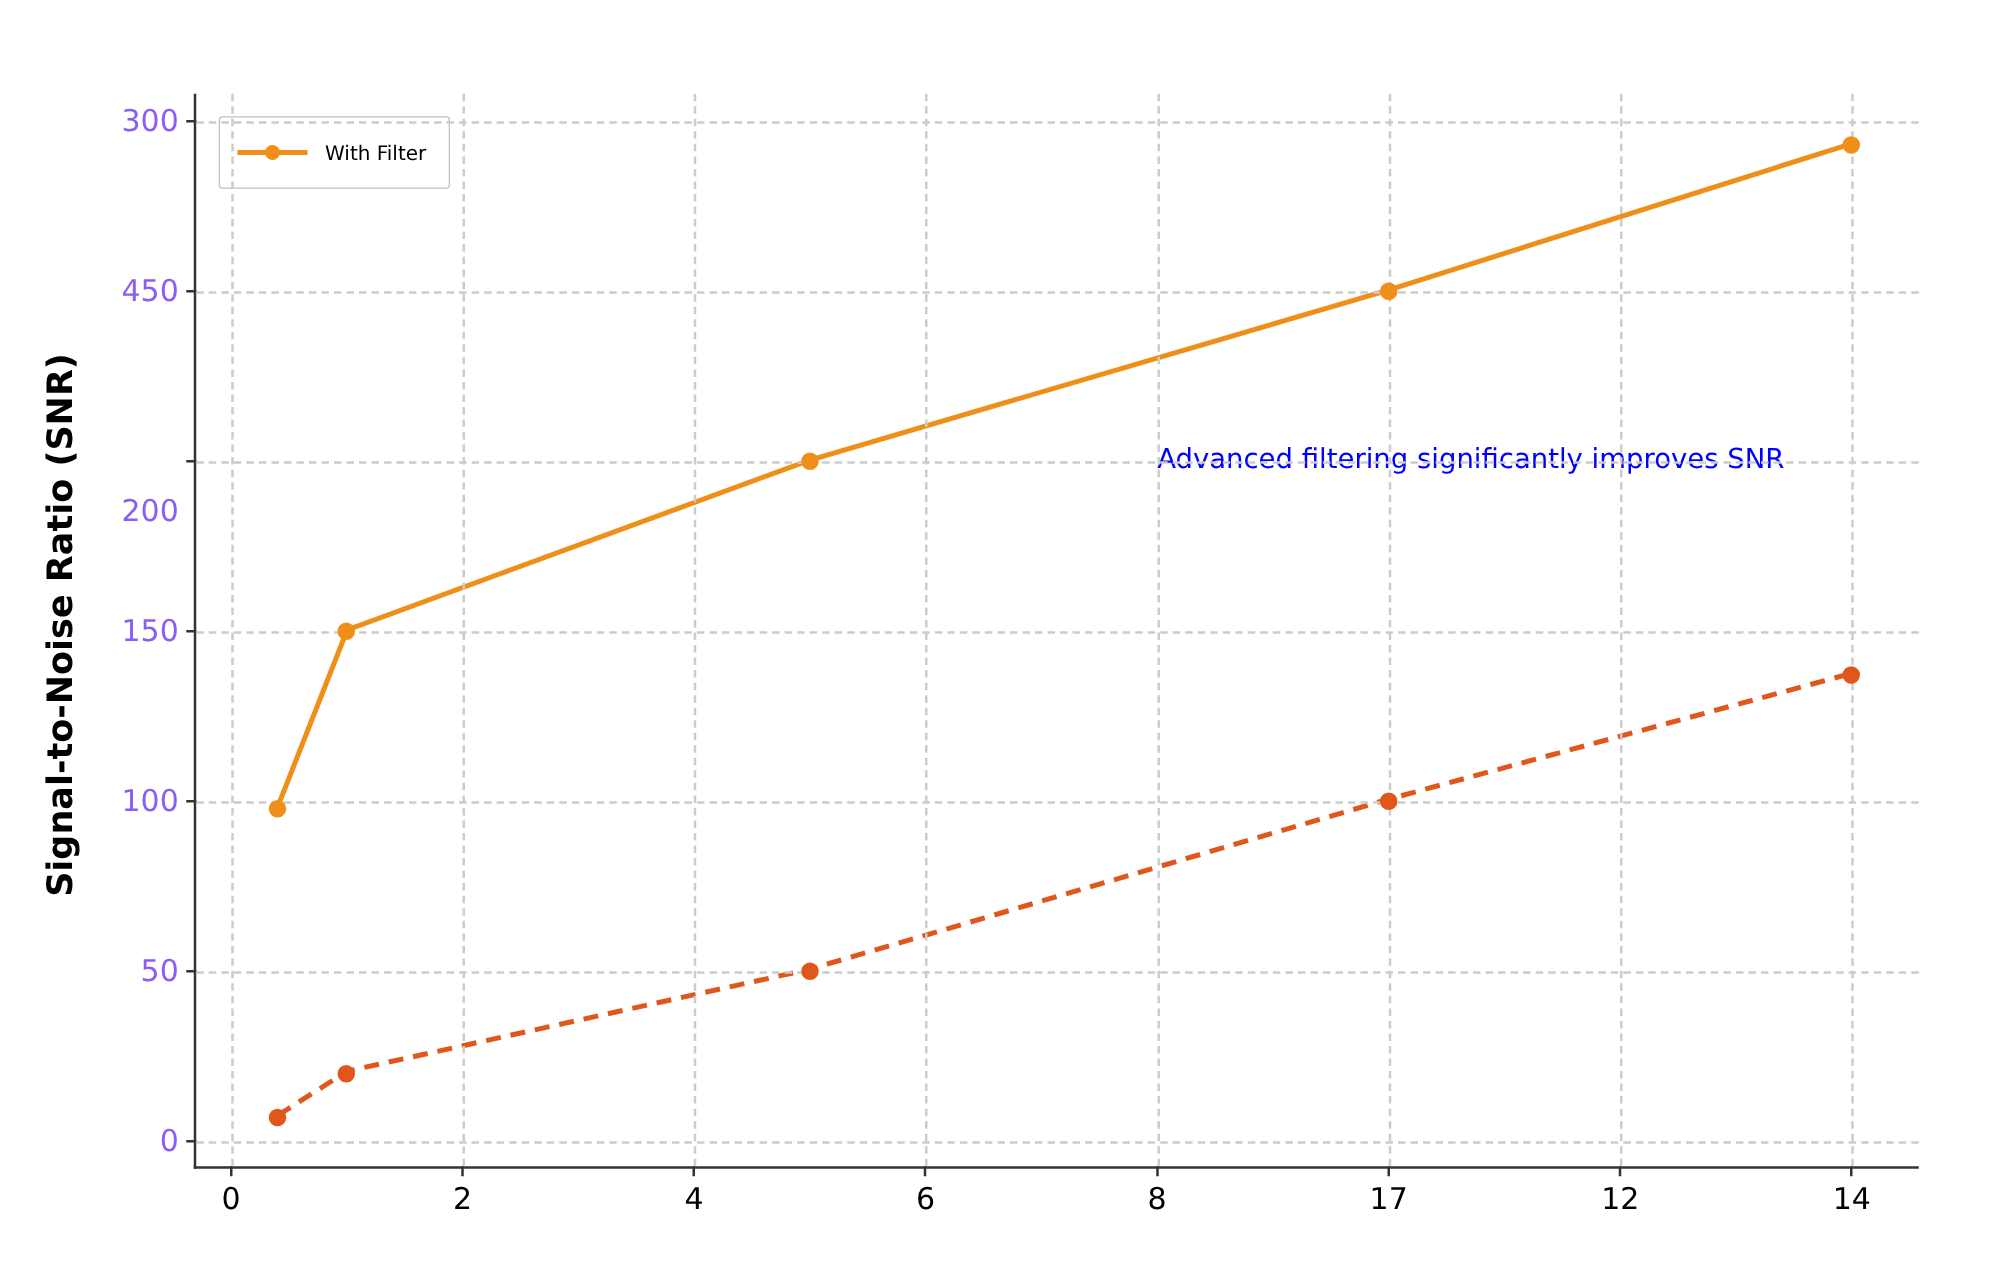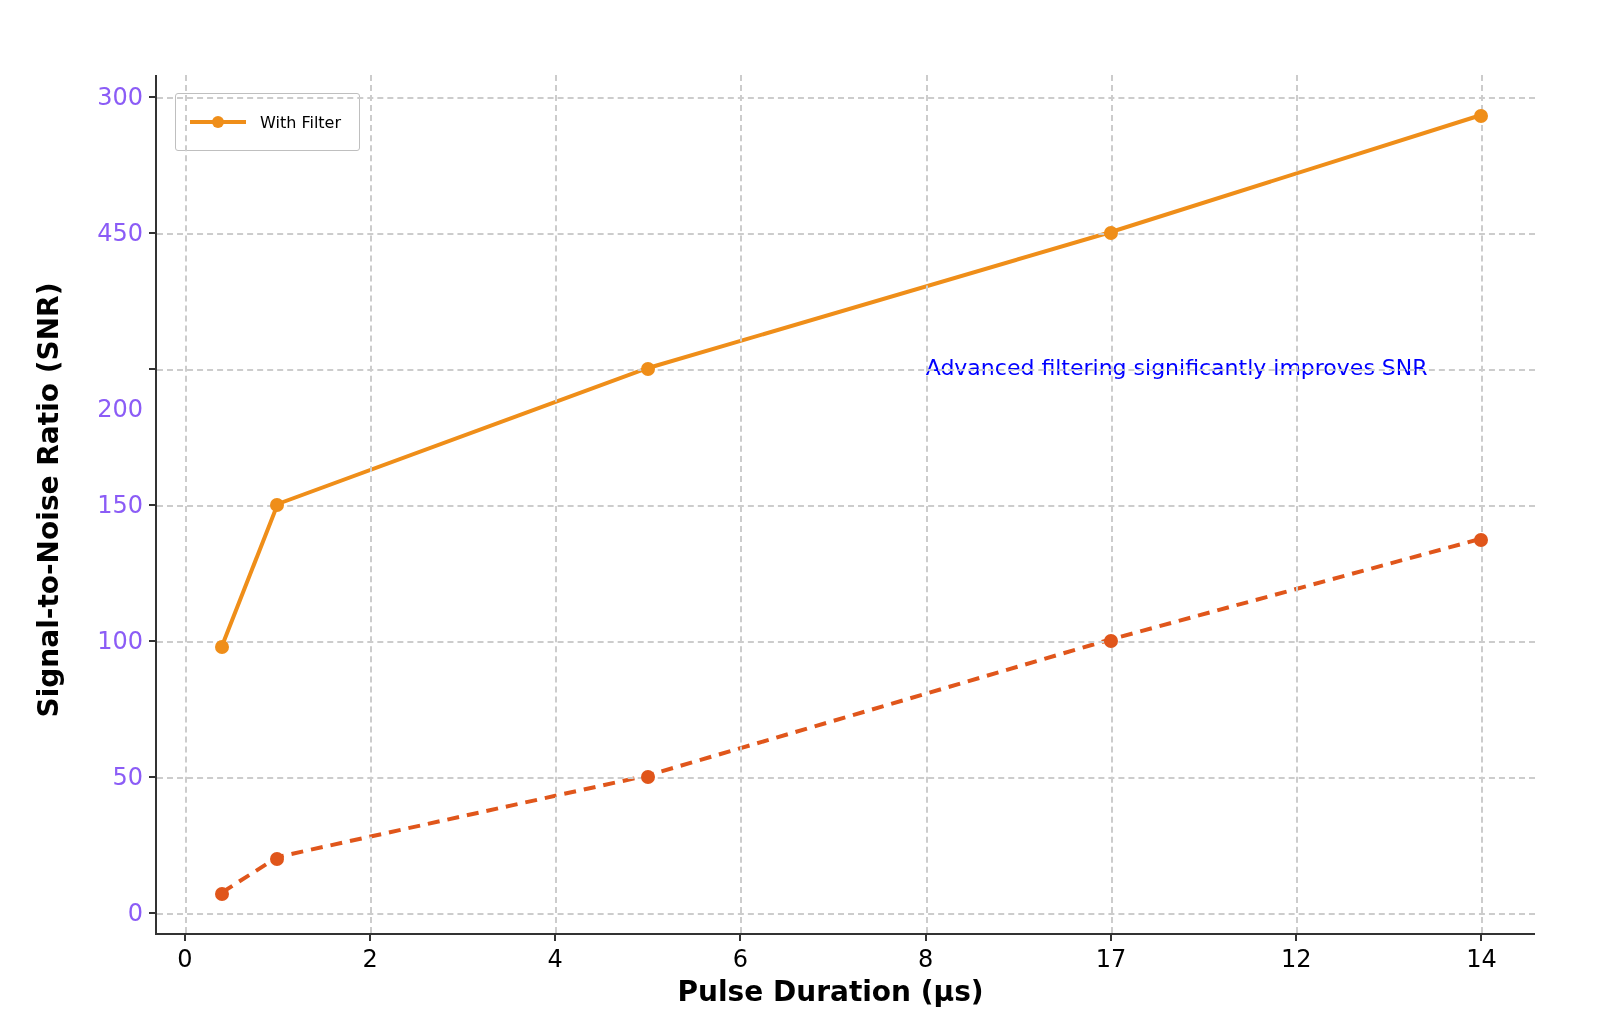--- a/index.html
+++ b/index.html
@@ -165,21 +165,20 @@
     white-space: nowrap;
   }
 </style>
 </head>
 <body>
 
 <div class="chart-wrap">
 
 
   <div class="ylabel" style="left:28px; top:480px;">Signal-to-Noise Ratio (SNR)</div>
-  <div class="xlabel">Pulse Duration (μs)</div>
 
   <div class="plot-area" id="plot">
 
     <svg class="svg-lines" id="svg-lines" viewBox="0 0 1380 860">
         <polyline points="64.83221476510066,571.5189873417721 120.40268456375838,430 490.8724832214765,293.9240506329114 953.9597315436241,157.84810126582272 1324.4295302013425,40.822784810126564" fill="none" stroke="#ef8e19" stroke-width="4"></polyline>
         <polyline points="64.83221476510066,819.1772151898734 120.40268456375838,783.7974683544304 490.8724832214765,702.1518987341772 953.9597315436241,566.0759493670887 1324.4295302013425,465.37974683544303" fill="none" stroke="#e0561b" stroke-width="4" stroke-dasharray="12 8"></polyline>
       </svg>
 
     <div class="legend">
       <div class="legend-row">

